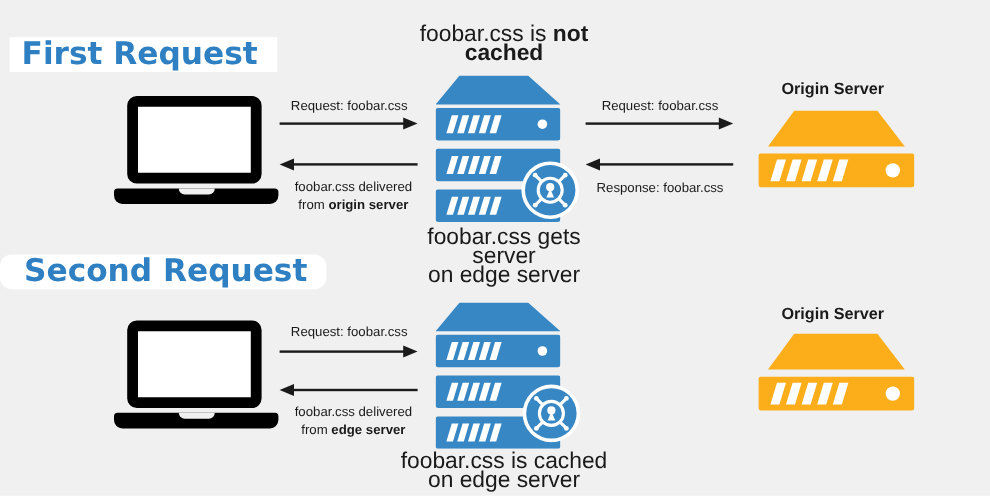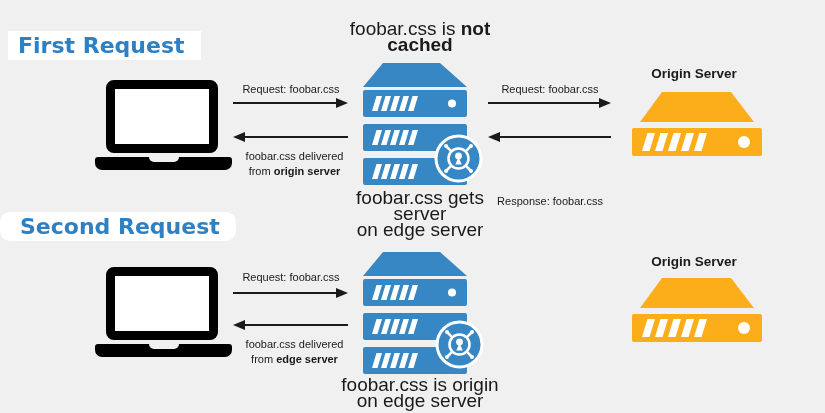--- a/index.html
+++ b/index.html
@@ -1,20 +1,20 @@
 <!DOCTYPE html>
 <html><head>
 <meta charset="utf-8">
 <style>
   html,body{margin:0;padding:0;}
   .page{position:relative;width:825px;height:413px;background:#f0f0f0;
         font-family:"Liberation Sans",sans-serif;overflow:hidden;color:#1a1a1a;}
 
   .heading{position:absolute;display:inline-block;background:#ffffff;
-           font-family:"DejaVu Sans",sans-serif;font-weight:bold;font-size:22px;
+           font-family:"DejaVu Sans",sans-serif;font-weight:bold;font-size:26px;
            line-height:29px;white-space:nowrap;}
   .heading-first{left:8px;top:31px;padding:0 16px 0 10px;}
   .heading-second{left:0;top:212px;padding:0 16px 0 20px;}
 
   .note{position:absolute;font-size:19px;line-height:16px;text-align:center;}
   .label{position:absolute;font-size:11px;line-height:15px;text-align:center;white-space:nowrap;}
   .label.two-line{white-space:normal;}
 
   .arrow{position:absolute;height:10px;}
   .arrow .line{position:absolute;top:4px;height:2px;background:#1a1a1a;}
@@ -129,21 +129,21 @@
 
   <div class="label" style="left:486px;top:82px;width:128px;">Request: foobar.css</div>
   <div class="arrow right" style="left:488px;top:98px;width:123px;">
     <div class="line"></div>
       <div class="head"></div>
   </div>
   <div class="arrow left" style="left:488px;top:132px;width:123px;">
     <div class="line"></div>
       <div class="head"></div>
   </div>
-  <div class="label" style="left:480px;top:150px;width:140px;margin-top:44px;">Response: foobar.css</div>
+  <div class="label" style="left:480px;top:150px;width:140px;">Response: foobar.css</div>
 
   <div class="label" style="left:614px;top:66px;width:160px;font-weight:bold;font-size:13.5px;">Origin Server</div>
   <svg class="abs" style="left:632px;top:92px;" width="130" height="66" viewBox="0 0 130 66">
     <g fill="#fbad1a">
       <polygon points="30,0 99,0 122,30 8,30"></polygon>
       <rect x="0" y="36" width="130" height="28" rx="2"></rect>
     </g>
     <g fill="#ffffff">
       <use href="#stripe-l" x="10" y="41"></use>
         <use href="#stripe-l" x="23" y="41"></use>
@@ -217,21 +217,21 @@
       <circle cx="37" cy="12" r="2"></circle>
         <circle cx="12" cy="12" r="2"></circle>
       <circle cx="12" cy="37" r="2"></circle>
         <circle cx="37" cy="37" r="2"></circle>
       <circle cx="24.5" cy="22" r="3.4"></circle>
       <path d="M24.5,23 L21.3,30.5 L27.7,30.5 Z"></path>
     </g>
   </svg>
 
   <div class="note" style="left:330px;top:377px;width:180px;">
-    <span>foobar.css is origin</span><br>
+    <span>foobar.css is cached</span><br>
     <span>on edge server</span>
   </div>
 
   <div class="label" style="left:614px;top:254px;width:160px;font-weight:bold;font-size:13.5px;">Origin Server</div>
   <svg class="abs" style="left:632px;top:278px;" width="130" height="66" viewBox="0 0 130 66">
     <g fill="#fbad1a">
       <polygon points="30,0 99,0 122,30 8,30"></polygon>
       <rect x="0" y="36" width="130" height="28" rx="2"></rect>
     </g>
     <g fill="#ffffff">

